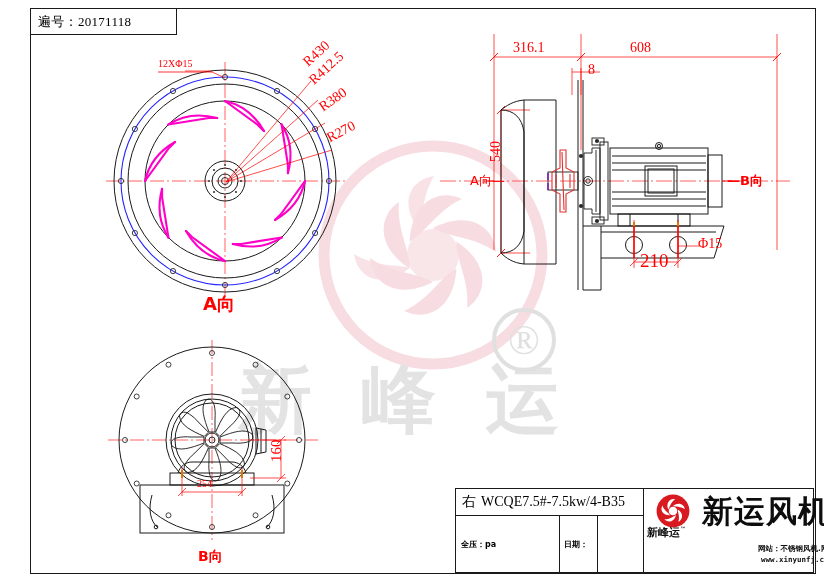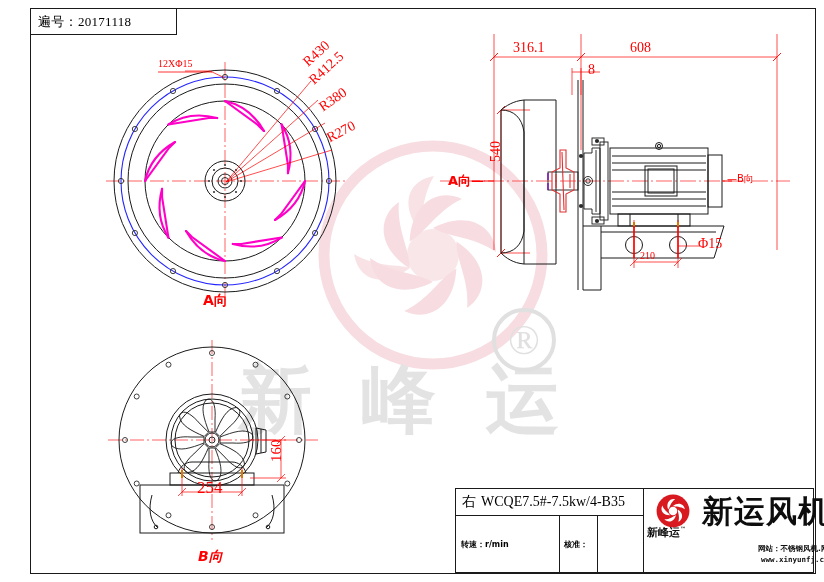--- a/index.html
+++ b/index.html
@@ -500,50 +500,50 @@
 
   <div id="drawing-no-box">
     <span>遍号：20171118</span>
   </div>
 
   <div class="lbl" style="left:158px; top:58px; font-size:10px;">12XΦ15</div>
   <div class="lbl" style="left:300px; top:58px; font-size:14px; transform:rotate(-42deg); transform-origin:left top;">R430</div>
   <div class="lbl" style="left:306px; top:76px; font-size:14px; transform:rotate(-42deg); transform-origin:left top;">R412.5</div>
   <div class="lbl" style="left:316px; top:102px; font-size:14px; transform:rotate(-35deg); transform-origin:left top;">R380</div>
   <div class="lbl" style="left:324px; top:132px; font-size:14px; transform:rotate(-28deg); transform-origin:left top;">R270</div>
-  <div class="lbl lbl-cn" style="left:203px; top:292px; font-size:14px; font-weight:700;">A向</div>
-
-  <div class="lbl lbl-cn" style="left:448px; top:172px; font-size:13px; font-weight:700;">A向—</div>
-  <div class="lbl lbl-cn" style="left:727px; top:172px; font-size:10px; font-weight:400;">—B向</div>
+  <div class="lbl lbl-cn" style="left:203px; top:292px; font-size:18px; font-weight:700;">A向</div>
+
+  <div class="lbl lbl-cn" style="left:470px; top:172px; font-size:13px; font-weight:400;">A向—</div>
+  <div class="lbl lbl-cn" style="left:727px; top:172px; font-size:13px; font-weight:700;">—B向</div>
 
   <div class="lbl" style="left:513px; top:40px; font-size:14px;">316.1</div>
   <div class="lbl" style="left:630px; top:40px; font-size:14px;">608</div>
   <div class="lbl" style="left:588px; top:62px; font-size:14px;">8</div>
   <div class="lbl" style="left:488px; top:162px; font-size:14px; transform:rotate(-90deg); transform-origin:left top;">540</div>
-  <div class="lbl" style="left:640px; top:250px; font-size:10px;">210</div>
+  <div class="lbl" style="left:640px; top:250px; font-size:19px;">210</div>
   <div class="lbl" style="left:698px; top:236px; font-size:14px;">Φ15</div>
 
-  <div class="lbl" style="left:197px; top:478px; font-size:17px;">254</div>
+  <div class="lbl" style="left:197px; top:478px; font-size:10px;">254</div>
   <div class="lbl" style="left:268px; top:462px; font-size:15px; transform:rotate(-90deg); transform-origin:left top;">160</div>
-  <div class="lbl lbl-cn" style="left:198px; top:548px; font-size:14px; font-weight:700;font-style:italic;">B向</div>
+  <div class="lbl lbl-cn" style="left:198px; top:548px; font-size:14px; font-weight:700;">B向</div>
 
   <div id="title-block">
     <div id="tb-left">
       <div id="tb-model">
         <span class="dir">右</span>
         <span>WCQE7.5#-7.5kw/4-B35</span>
       </div>
 
+
+
       <div class="tb-row">
-        <div class="tb-cell-l">转速：r/min</div>
-        <div class="tb-cell-m">核准：</div>
+        <div class="tb-cell-l">全压：pa</div>
+        <div class="tb-cell-m">日期：</div>
         <div class="tb-cell-v"></div>
       </div>
-
-
     </div>
 
     <div id="tb-right">
       <svg id="tb-logo-mark" viewBox="0 0 60 60">
         <circle cx="30" cy="30" r="29" fill="#d81920"></circle>
         <circle cx="30" cy="30" r="7.5" fill="#ffffff"></circle>
         <g fill="#ffffff">
           <path d="M30 21 C 40 13, 50 18, 51 27 C 43 21, 35 23, 30 21 Z" transform="rotate(0 30 30)"></path>
           <path d="M30 21 C 40 13, 50 18, 51 27 C 43 21, 35 23, 30 21 Z" transform="rotate(72 30 30)"></path>
           <path d="M30 21 C 40 13, 50 18, 51 27 C 43 21, 35 23, 30 21 Z" transform="rotate(144 30 30)"></path>

